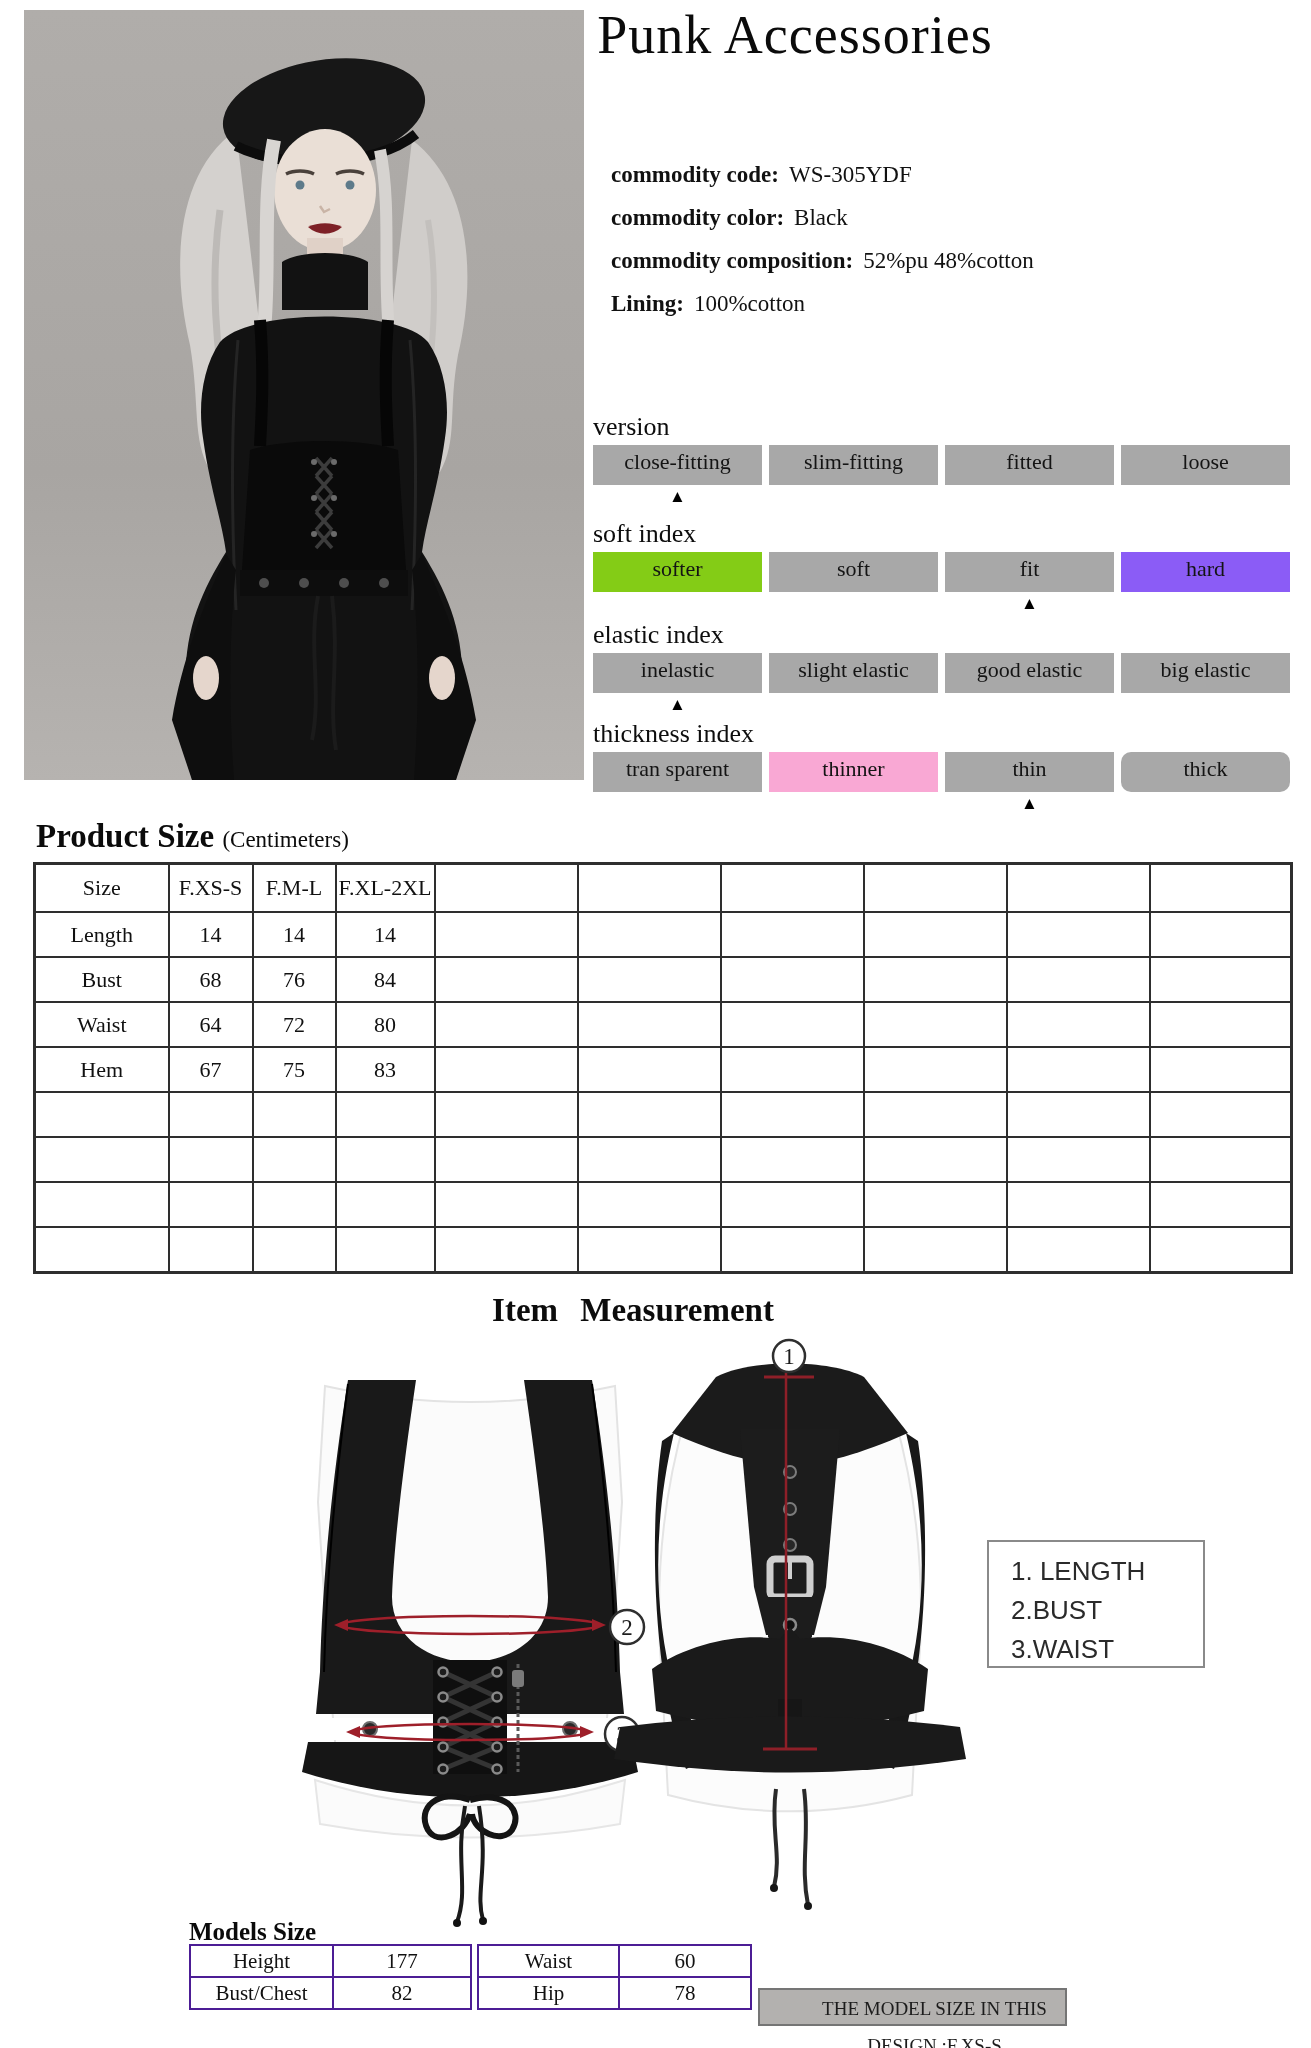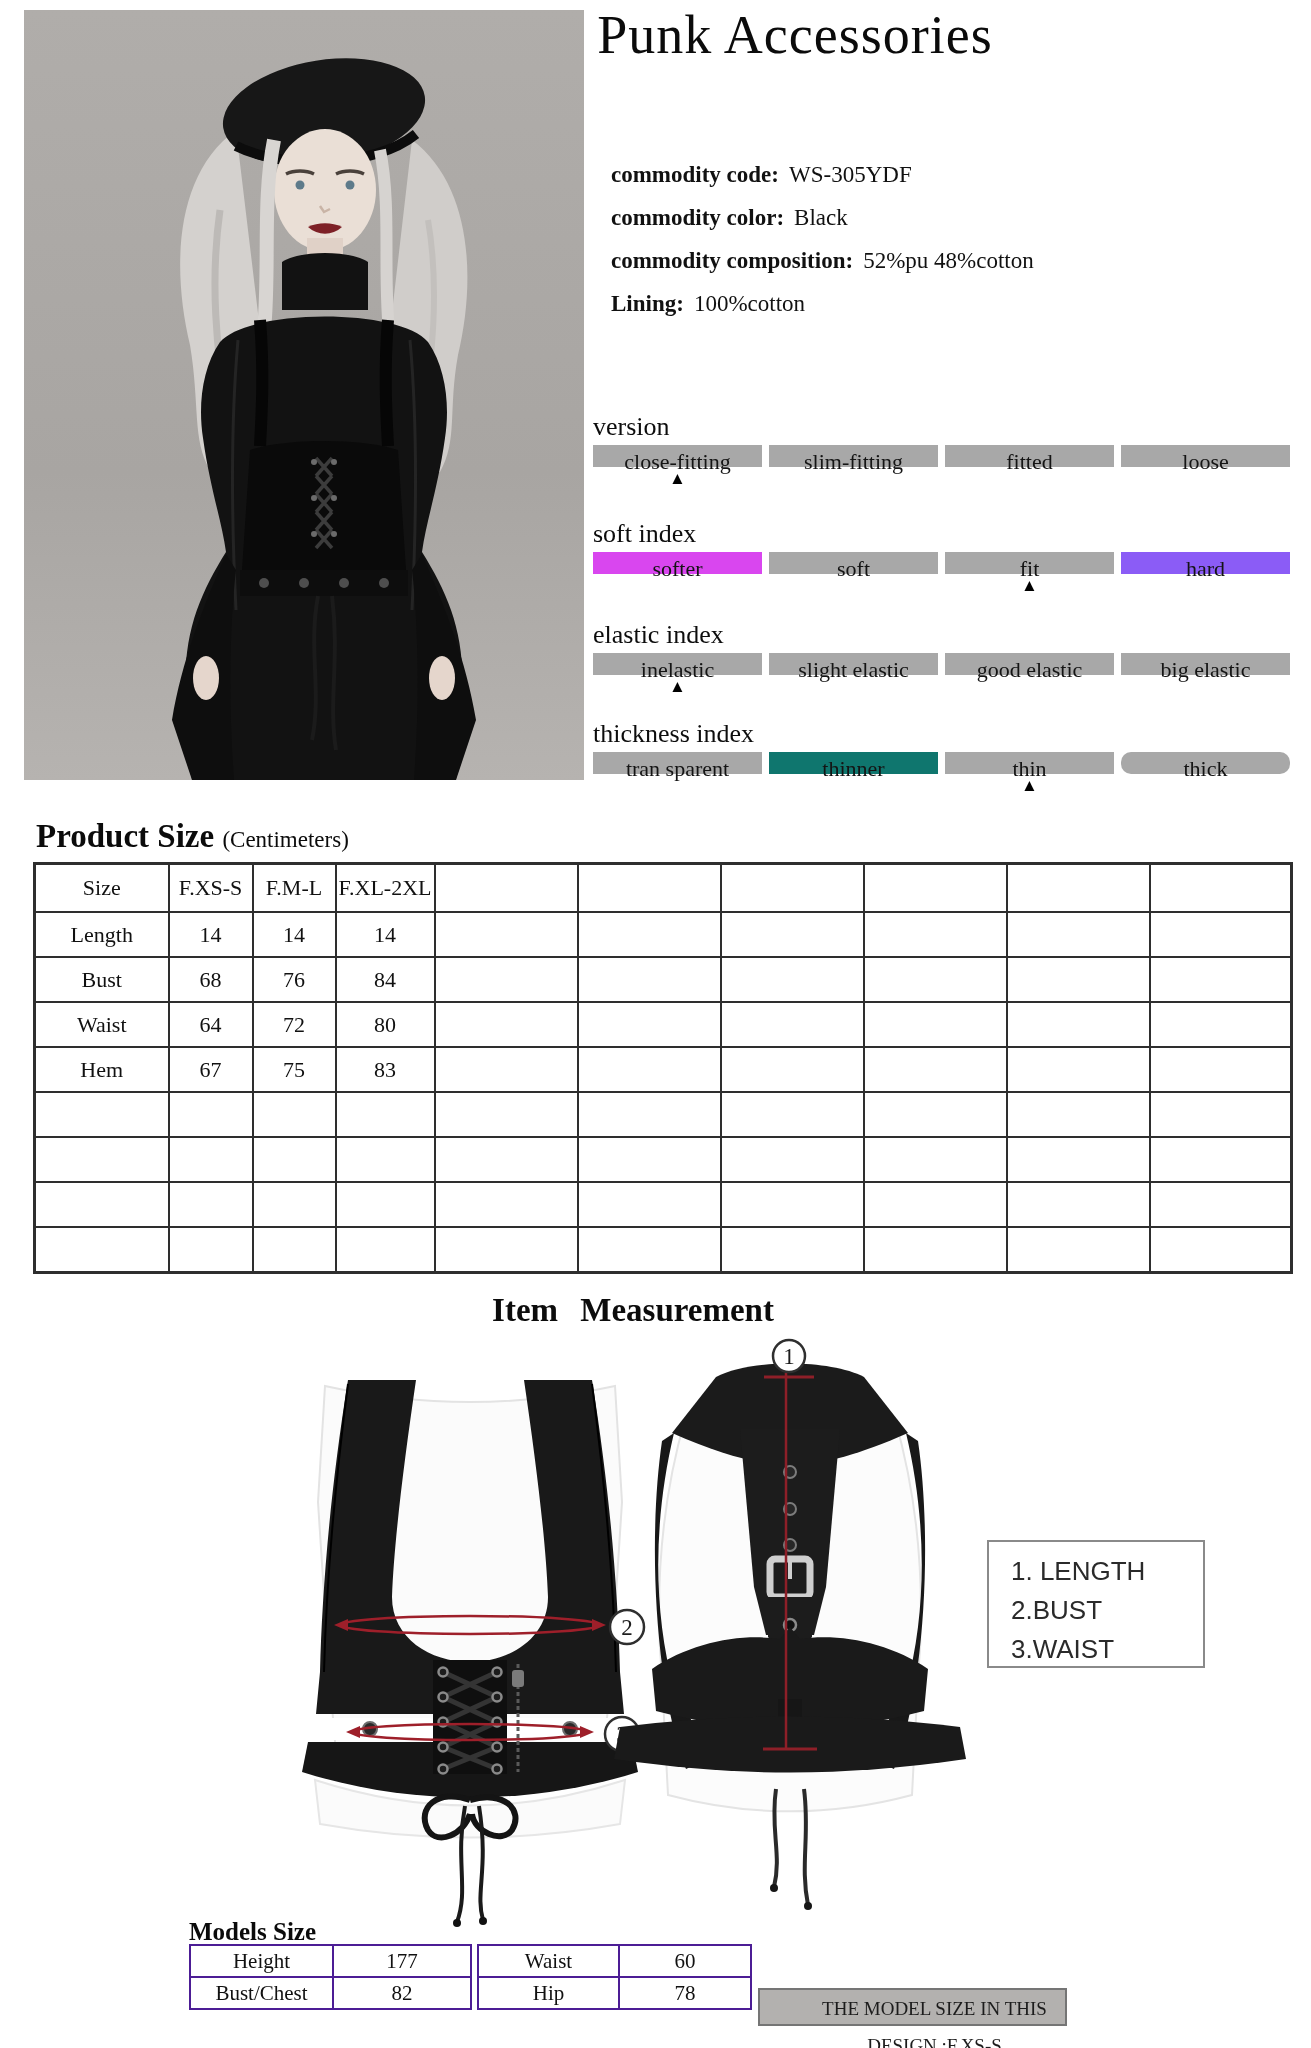--- a/index.html
+++ b/index.html
@@ -13,21 +13,21 @@
   .photo-wrap{position:absolute;left:24px;top:10px;width:560px;height:770px;}
 
   
   .commodity{position:absolute;left:611px;top:160px;font-size:23px;}
   .commodity .row{margin-bottom:13px;line-height:30px;}
   .commodity .lbl{font-weight:bold;margin-right:10px;}
 
   
   .index-group{position:absolute;left:593px;width:697px;}
   .index-label{font-size:26px;line-height:29px;margin-bottom:4px;color:#0d0d0d;}
-  .bar{display:flex;gap:7px;height:22px;}
+  .bar{display:flex;gap:7px;height:40px;}
   .bar .cell{flex:1;background:#a8a8a8;text-align:center;font-size:22px;line-height:33px;color:#141414;}
   .tri{position:absolute;font-size:17px;line-height:17px;color:#000;margin-top:3px;}
 
   
   .ps-heading{position:absolute;left:36px;top:818px;font-size:33px;font-weight:bold;color:#0b0b0b;}
   .ps-heading .unit{font-size:23px;font-weight:normal;}
   table.size{position:absolute;left:33px;top:862px;border-collapse:collapse;table-layout:fixed;width:1257px;
     font-size:22px;}
   table.size td{border:2px solid #2e2e2e;text-align:center;height:43px;padding:0;overflow:hidden;}
   table.size tr.hdr td{height:46px;}
@@ -150,21 +150,21 @@
       <div class="cell" style="background: rgb(168, 168, 168);">slim-fitting</div>
       <div class="cell" style="background: rgb(168, 168, 168);">fitted</div>
       <div class="cell" style="background: rgb(168, 168, 168);">loose</div>
     </div>
     <span class="tri" style="position: absolute; left: 76px;">▲</span>
   </div>
 
   <div class="index-group" style="top:519px">
     <div class="index-label">soft index</div>
     <div class="bar">
-      <div class="cell" style="background: #d946ef;">softer</div>
+      <div class="cell" style="background: #84cc16;">softer</div>
       <div class="cell" style="background: rgb(168, 168, 168);">soft</div>
       <div class="cell" style="background: rgb(168, 168, 168);">fit</div>
       <div class="cell" style="background: #8b5cf6;">hard</div>
     </div>
     <span class="tri" style="position: absolute; left: 428px;">▲</span>
   </div>
 
   <div class="index-group" style="top:620px">
     <div class="index-label">elastic index</div>
     <div class="bar">
@@ -173,21 +173,21 @@
       <div class="cell" style="background: rgb(168, 168, 168);">good elastic</div>
       <div class="cell" style="background: rgb(168, 168, 168);">big elastic</div>
     </div>
     <span class="tri" style="position: absolute; left: 76px;">▲</span>
   </div>
 
   <div class="index-group" style="top:719px">
     <div class="index-label">thickness index</div>
     <div class="bar">
       <div class="cell" style="background: rgb(168, 168, 168);">tran sparent</div>
-      <div class="cell" style="background: #0f766e; text-align: center;">thinner</div>
+      <div class="cell" style="background: #f9a8d4; text-align: center;">thinner</div>
       <div class="cell" style="background: rgb(168, 168, 168);">thin</div>
       <div class="cell" style="background: rgb(168, 168, 168); border-radius: 10px;">thick</div>
     </div>
     <span class="tri" style="position: absolute; left: 428px;">▲</span>
   </div>
 
   <div class="ps-heading">
     <span>Product Size</span>
     <span class="unit">(Centimeters)</span>
   </div>

